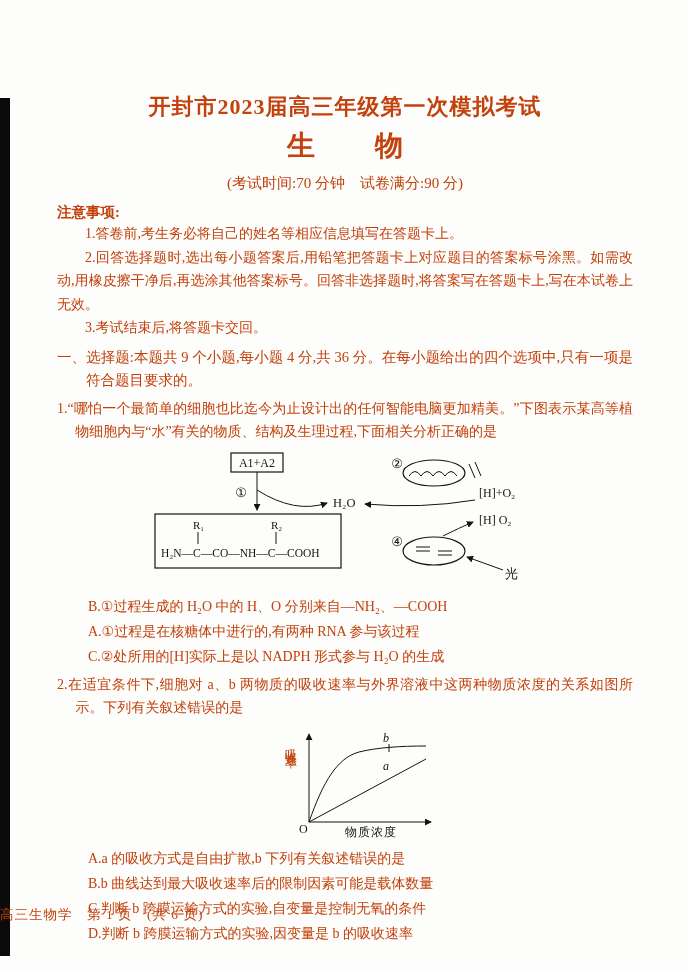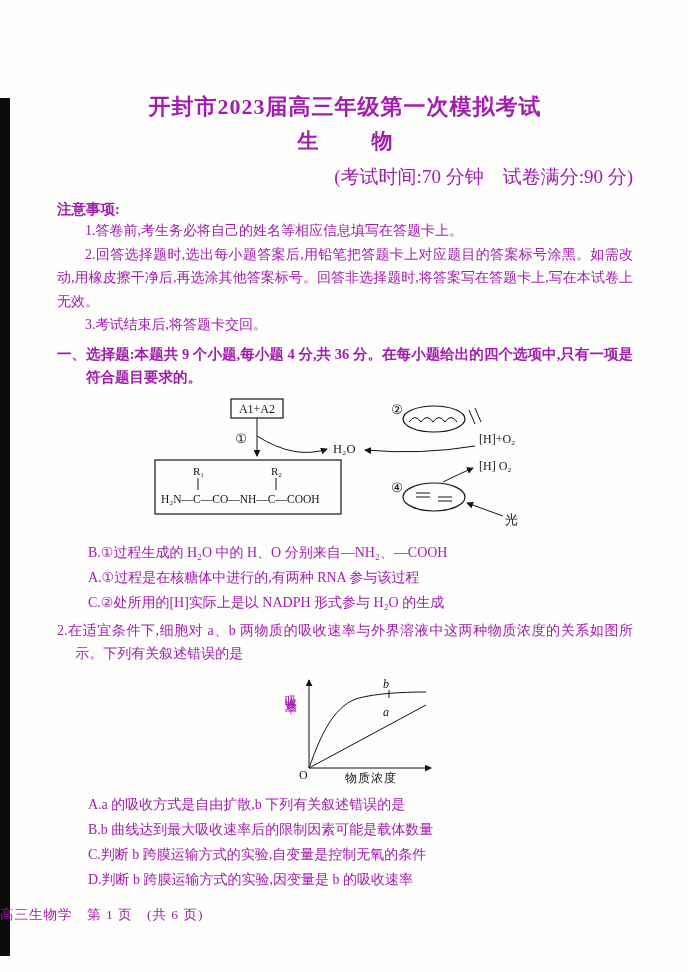--- a/index.html
+++ b/index.html
@@ -1,29 +1,29 @@
 <!DOCTYPE html>
 <html><head>
 <meta charset="utf-8">
 <style>
   * { margin:0; padding:0; box-sizing:border-box; }
   html,body { background:#ffffff; }
   .page {
     position:relative; width:688px; height:972px; background:#fdfdfb;
-    font-family:"Liberation Serif","DejaVu Serif",serif; color:#a21caf;
+    font-family:"Liberation Serif","DejaVu Serif",serif; color:#c2410c;
     overflow:hidden; margin:0 auto;
   }
   .scan-bar { position:absolute; left:0; top:98px; width:10px; height:858px; background:#0b0b0b; }
   .content { position:absolute; left:57px; top:92px; width:576px; }
   .title { text-align:center; font-size:22px; font-weight:bold; letter-spacing:1px; }
-  .subject { text-align:center; font-size:21px; font-weight:bold; letter-spacing:16px; text-indent:16px; margin-top:5px; }
-  .meta { text-align:right; font-size:19px; margin-top:9px; }
+  .subject { text-align:center; font-size:28px; font-weight:bold; letter-spacing:16px; text-indent:16px; margin-top:5px; }
+  .meta { text-align:center; font-size:15px; margin-top:9px; }
   .notes-heading { font-size:14.5px; font-weight:bold; margin-top:10px; }
   .note { font-size:14px; line-height:23.5px; text-indent:2em; text-align:justify; }
-  .section-heading { font-size:14.5px; font-weight:bold; line-height:23.5px; margin-top:6px;
+  .section-heading { font-size:14.5px; font-weight:normal; line-height:23.5px; margin-top:6px;
                      padding-left:2em; text-indent:-2em; text-align:justify; }
   .stem { font-size:14px; line-height:23.5px; margin-top:4px;
           padding-left:1.3em; text-indent:-1.3em; text-align:justify; }
   .option { font-size:14px; line-height:25px; margin-left:31px; }
   .diagram1 { margin:8px 0 6px 96px; }
   .graph-wrap { position:relative; margin:6px 0 8px 222px; width:200px; height:112px; }
   .graph-ylabel {
     position:absolute; left:3px; top:14px; font-size:12px; letter-spacing:2px;
     writing-mode:vertical-rl; text-orientation:upright;
   }
@@ -43,20 +43,21 @@
     <div class="subject">生　物</div>
     <div class="meta">(考试时间:70 分钟　试卷满分:90 分)</div>
 
     <div class="notes-heading">注意事项:</div>
     <p class="note">1.答卷前,考生务必将自己的姓名等相应信息填写在答题卡上。</p>
     <p class="note">2.回答选择题时,选出每小题答案后,用铅笔把答题卡上对应题目的答案标号涂黑。如需改动,用橡皮擦干净后,再选涂其他答案标号。回答非选择题时,将答案写在答题卡上,写在本试卷上无效。</p>
     <p class="note">3.考试结束后,将答题卡交回。</p>
 
     <p class="section-heading">一、选择题:本题共 9 个小题,每小题 4 分,共 36 分。在每小题给出的四个选项中,只有一项是符合题目要求的。</p>
 
+    <p class="stem">1.“哪怕一个最简单的细胞也比迄今为止设计出的任何智能电脑更加精美。”下图表示某高等植物细胞内与“水”有关的物质、结构及生理过程,下面相关分析正确的是</p>
 
     <div class="diagram1">
       <svg width="398" height="132" viewBox="0 0 398 132">
         <defs>
           <marker id="arr1" viewBox="0 0 8 8" refX="7" refY="4" markerWidth="7" markerHeight="7" orient="auto">
             <path d="M0,0 L8,4 L0,8 z" fill="#141414"></path>
           </marker>
         </defs>
 
         <rect class="shape" x="78" y="1" width="52" height="19"></rect>

